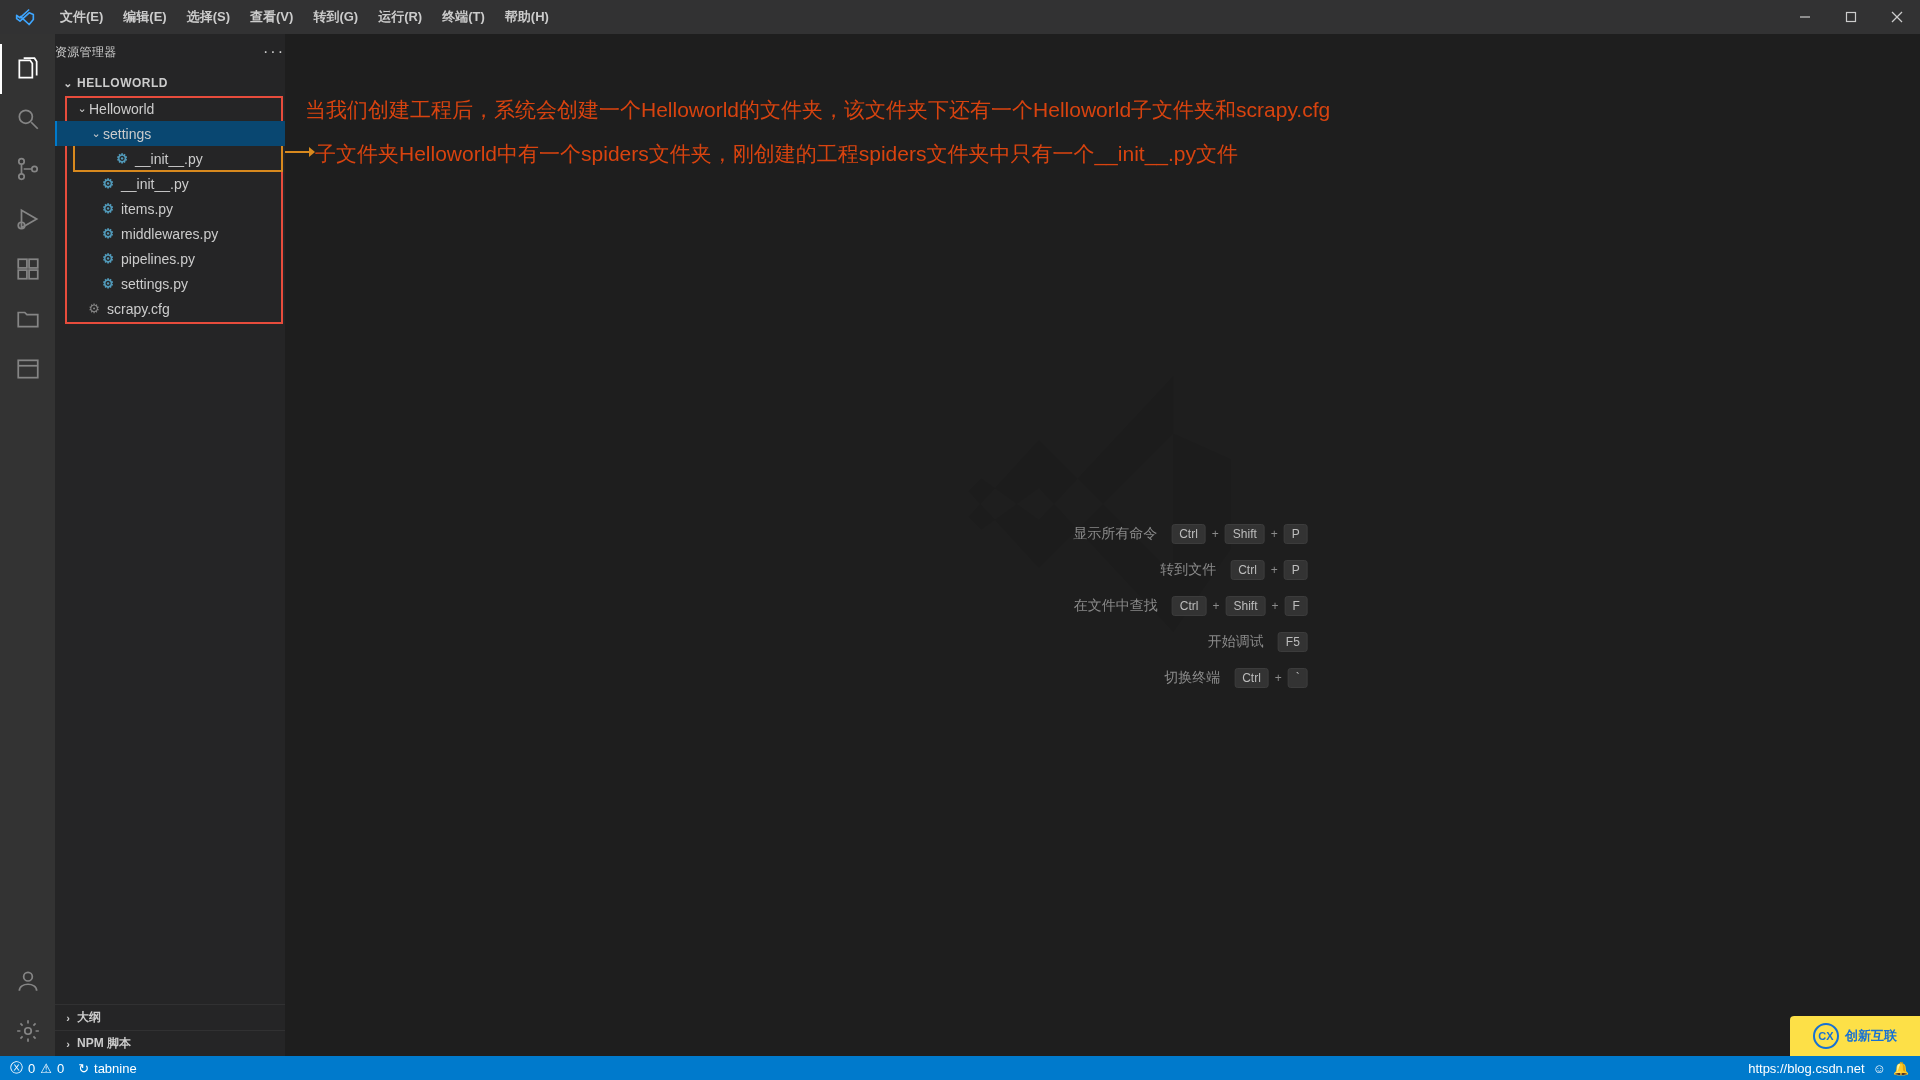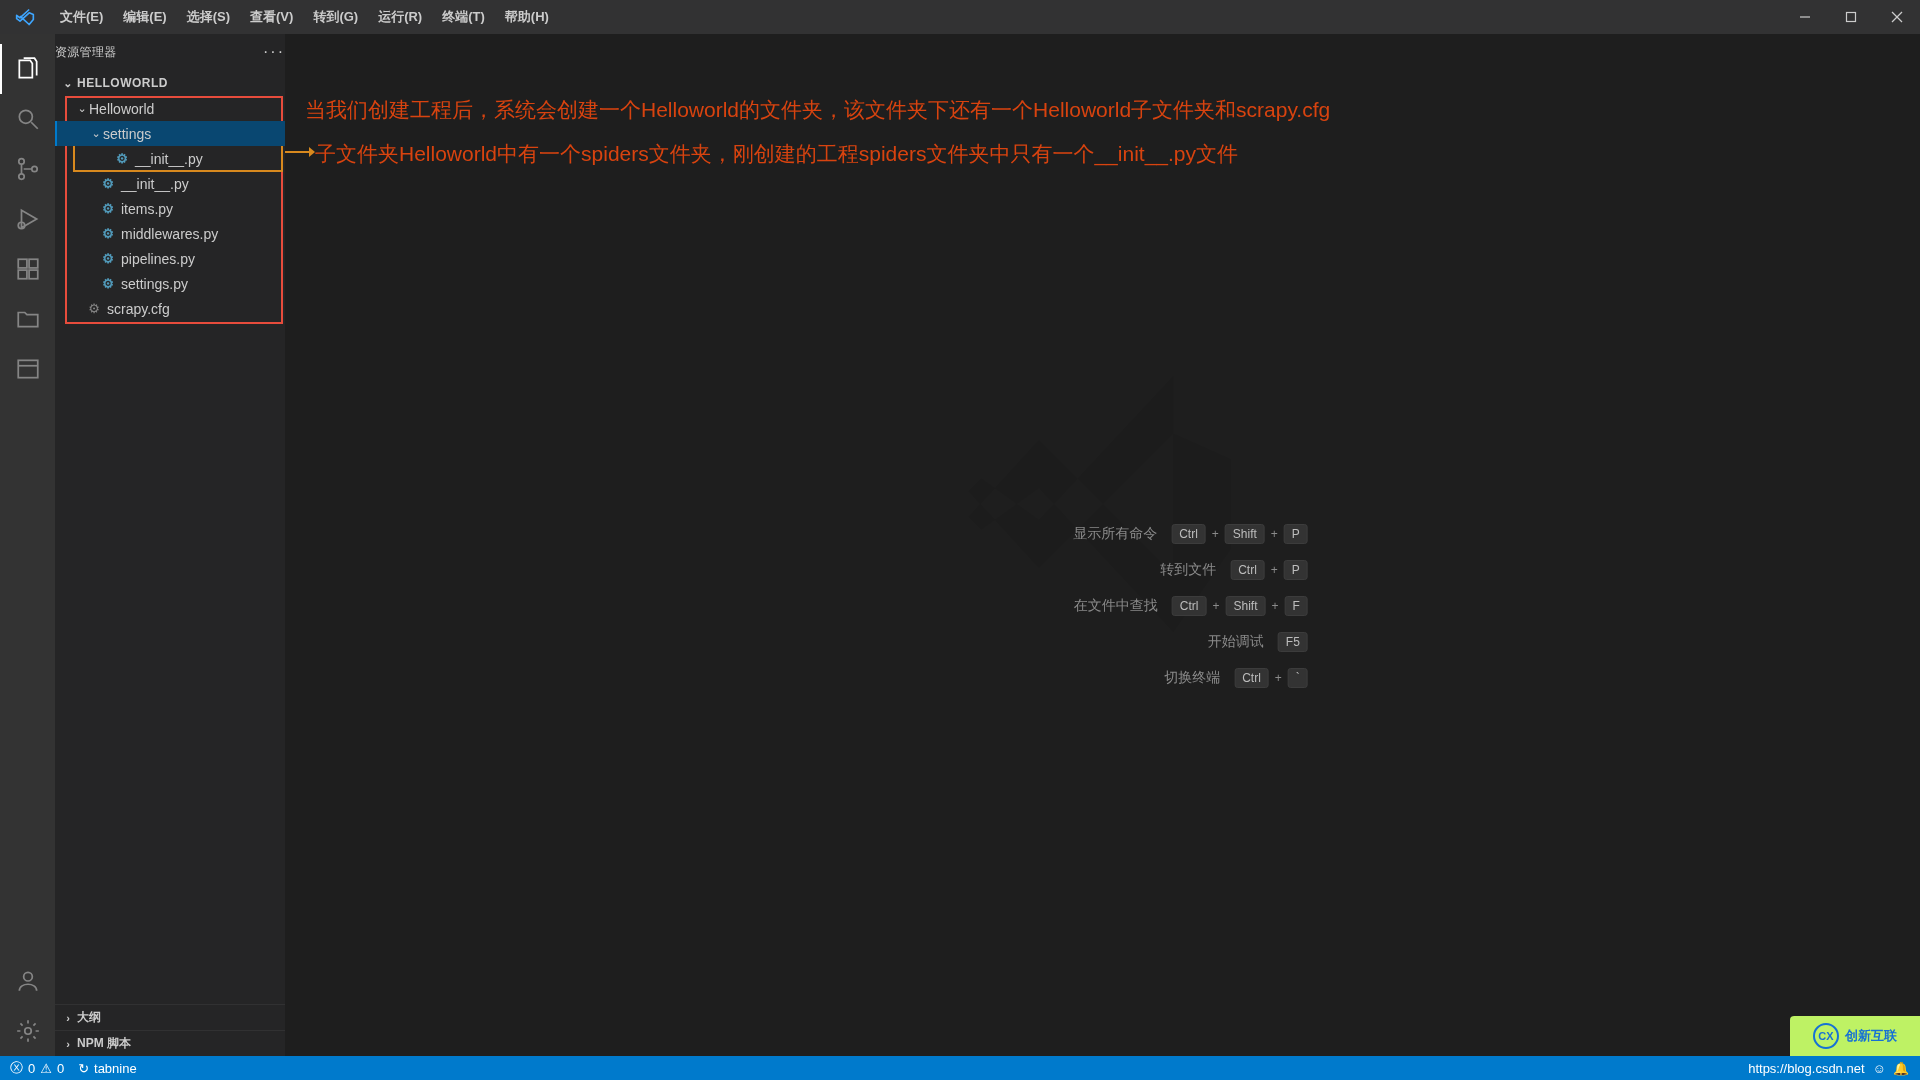--- a/index.html
+++ b/index.html
@@ -57,21 +57,21 @@
   .sc-row { display:flex; align-items:center; justify-content:flex-end; gap:14px; color:#8a8a8a; font-size:14px; }
   .sc-label { width:260px; text-align:right; }
   .sc-keys { display:flex; align-items:center; gap:6px; color:#9d9d9d;justify-content:center; }
   .key { background:#333333; border:1px solid #3c3c3c; border-radius:3px; padding:2px 7px; font-size:12px; color:#bdbdbd; }
   .plus { color:#8a8a8a; font-size:12px; }
   
   .status-bar { height:24px; background:#007acc; color:#fff; display:flex; align-items:center; font-size:13px; padding:0 10px; }
   .stat-item { display:flex; align-items:center; gap:5px; margin-right:14px; }
   .stat-right { margin-left:auto; display:flex; align-items:flex-end; gap:8px; }
   
-  .corner-logo { position:absolute; right:0; bottom:24px; width:130px; height:40px; background:#bef264; display:flex; align-items:center; justify-content:center; font-size:13px; color:#1671d5; font-weight:600; border-top-left-radius:4px; }
+  .corner-logo { position:absolute; right:0; bottom:24px; width:130px; height:40px; background:#fde047; display:flex; align-items:center; justify-content:center; font-size:13px; color:#1671d5; font-weight:600; border-top-left-radius:4px; }
   .corner-logo .circ { width:26px; height:26px; border:2px solid #1671d5; border-radius:50%; display:flex; align-items:center; justify-content:center; margin-right:6px; font-size:11px; }
 </style>
 </head>
 <body>
 
 <div class="title-bar">
   <div class="logo">
     <svg width="20" height="20" viewBox="0 0 24 24">
         <path d="M17 3 L6 13 L2 10 L2 14 L6 17 L17 7 L22 9 L22 15 L17 21 L6 11" fill="none" stroke="#3ea6ff" stroke-width="2" stroke-linejoin="round"></path>
       </svg>

